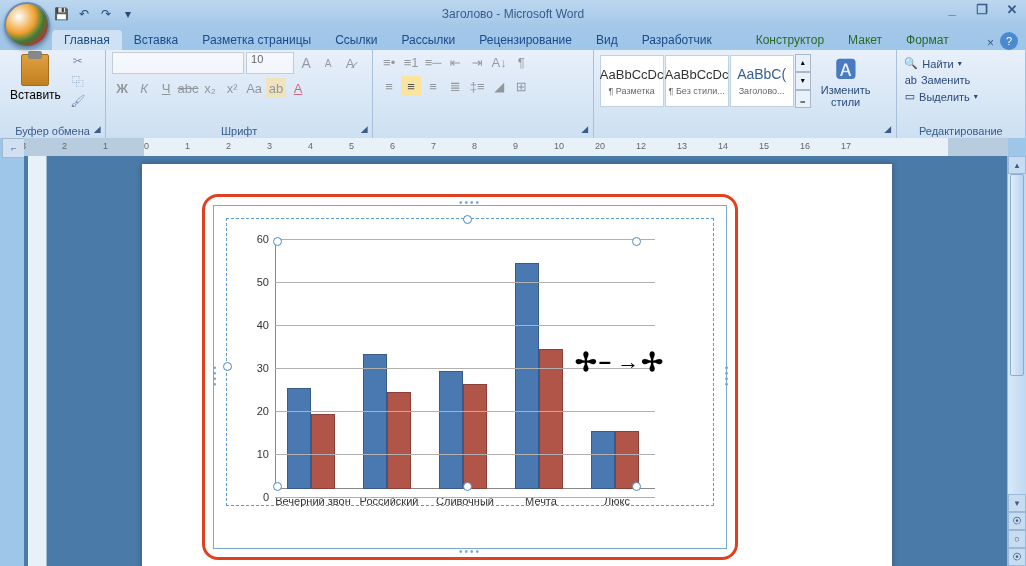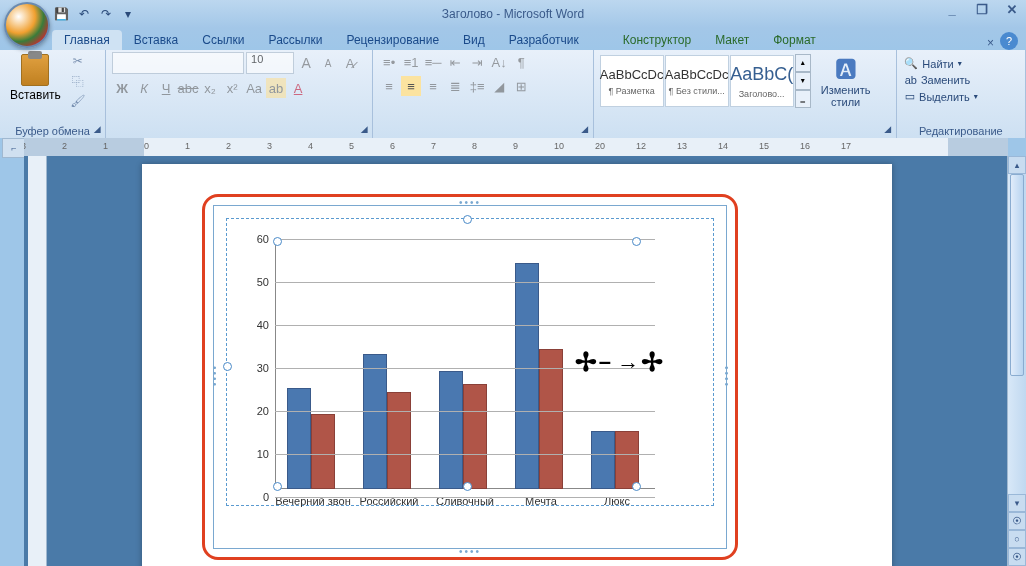--- a/index.html
+++ b/index.html
@@ -30,21 +30,21 @@
 .font-sel,.size-sel{border:1px solid #a8b8c8;background:#fff;height:20px;font-size:11px;padding:0 16px 0 4px;position:relative;opacity:.6}
 .font-sel{width:110px}
 .size-sel{width:26px}
 .fmt-btn{width:20px;height:20px;display:flex;align-items:center;justify-content:center;cursor:pointer;font-size:13px;color:#555;opacity:.55}
 .fmt-btn.bold{font-weight:bold}
 .fmt-btn.ital{font-style:italic}
 .fmt-btn.und{text-decoration:underline}
 .styles-gal{display:flex;gap:1px;align-items:center}
 .style-box{width:62px;height:50px;border:1px solid #c0d0e0;background:#fff;display:flex;flex-direction:column;align-items:center;justify-content:center;font-size:9px;color:#666;cursor:pointer}
 .style-box .prev{font-size:13px;color:#333;margin-bottom:4px}
-.style-box.h1 .prev{color:#365f91;font-size:18px}
+.style-box.h1 .prev{color:#365f91;font-size:14px}
 .style-scroll{display:flex;flex-direction:column}
 .style-scroll span{width:14px;height:16px;border:1px solid #a8b8c8;background:#e8f0fa;font-size:8px;text-align:center;line-height:16px;cursor:pointer}
 .big-btn{display:flex;flex-direction:column;align-items:center;justify-content:center;padding:2px 6px;cursor:pointer;gap:2px}
 .big-btn-icon{font-size:24px;color:#4a7ac0}
 .edit-col{display:flex;flex-direction:column;gap:2px;padding-top:4px}
 .edit-item{display:flex;align-items:center;gap:4px;font-size:11px;color:#2a4a7a;cursor:pointer;padding:1px 2px}
 .ruler-h{height:18px;background:#e8f0f8;border-bottom:1px solid #a0b8d0;position:relative;margin-left:24px;margin-right:18px;font-size:9px;color:#666;overflow:hidden}
 .ruler-v{width:18px;background:#e8f0f8;border-right:1px solid #a0b8d0;position:absolute;left:4px;top:0;bottom:0}
 .ruler-corner{width:22px;height:18px;background:#d0e0f0;position:absolute;left:2px;border:1px solid #a0b8d0;font-size:9px;text-align:center;line-height:18px;color:#3a5a8a}
 .workspace{position:absolute;top:138px;left:0;right:0;bottom:0;background:#9ec6e8}
@@ -90,20 +90,21 @@
   <div class="win-ctrl">
     <span>_</span>
     <span>❐</span>
     <span>✕</span>
   </div>
 </div>
 
 <div class="tabstrip">
   <div class="tab active">Главная</div>
   <div class="tab">Вставка</div>
+  <div class="tab">Разметка страницы</div>
   <div class="tab">Ссылки</div>
   <div class="tab">Рассылки</div>
   <div class="tab">Рецензирование</div>
   <div class="tab">Вид</div>
   <div class="tab">Разработчик</div>
   <div style="width:20px"></div>
   <div class="tab ctx">Конструктор</div>
   <div class="tab ctx">Макет</div>
   <div class="tab ctx">Формат</div>
   <div class="help-btn">?</div>
@@ -139,20 +140,21 @@
       <span class="fmt-btn bold">Ж</span>
       <span class="fmt-btn ital">К</span>
       <span class="fmt-btn und">Ч</span>
       <span class="fmt-btn" style="text-decoration:line-through">abc</span>
       <span class="fmt-btn">x₂</span>
       <span class="fmt-btn">x²</span>
       <span class="fmt-btn">Aa</span>
       <span class="fmt-btn" style="background:#ffe090">ab</span>
       <span class="fmt-btn" style="color:#c00020;text-decoration:underline">A</span>
     </div>
+    <div class="rgroup-label">Шрифт</div>
     <div class="rgroup-dlg">◢</div>
   </div>
 
   <div class="rgroup" style="width:214px">
     <div class="font-row">
       <span class="fmt-btn">≡•</span>
       <span class="fmt-btn">≡1</span>
       <span class="fmt-btn">≡─</span>
       <span class="fmt-btn">⇤</span>
       <span class="fmt-btn">⇥</span>

